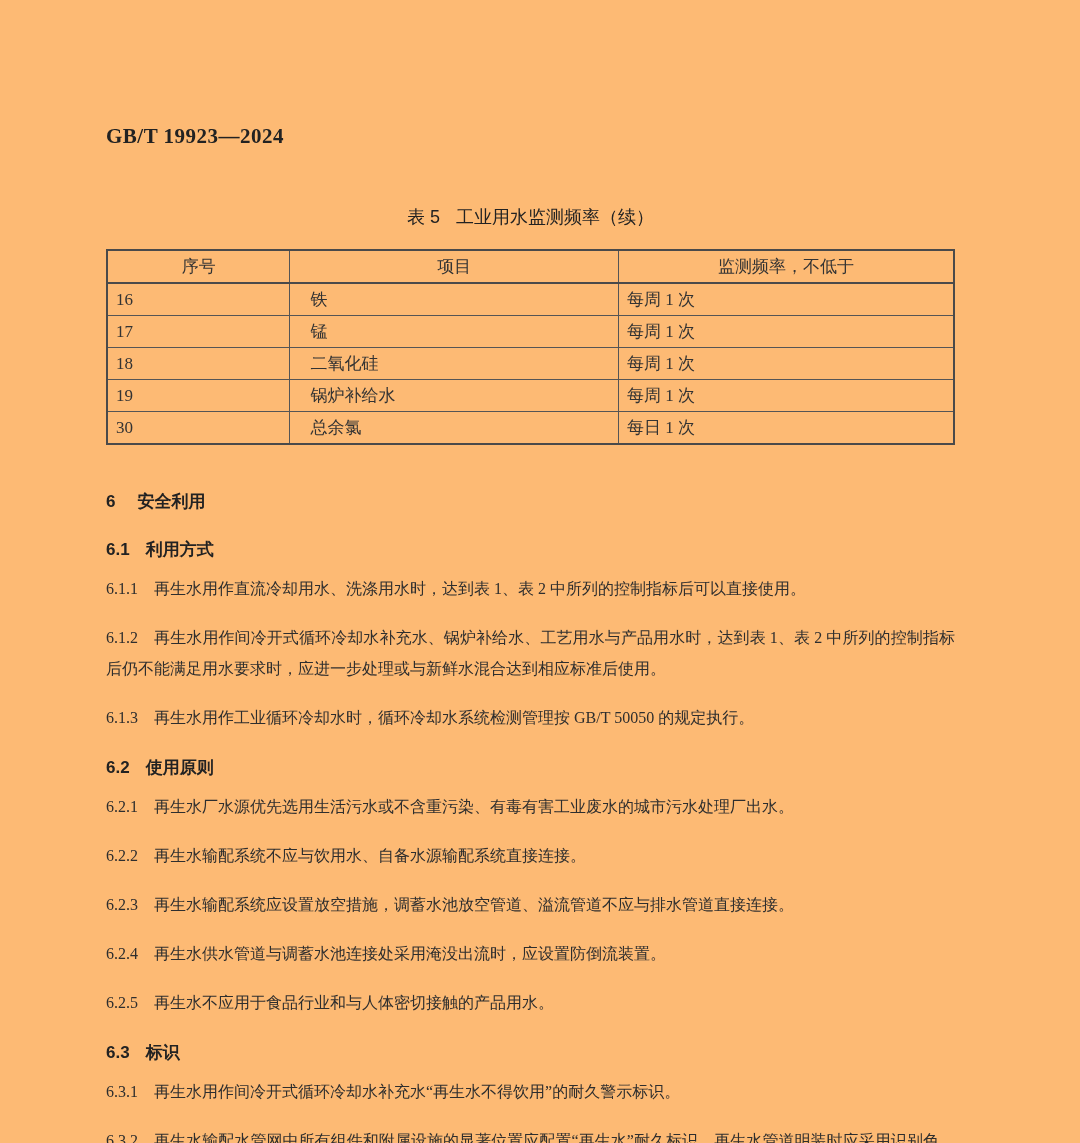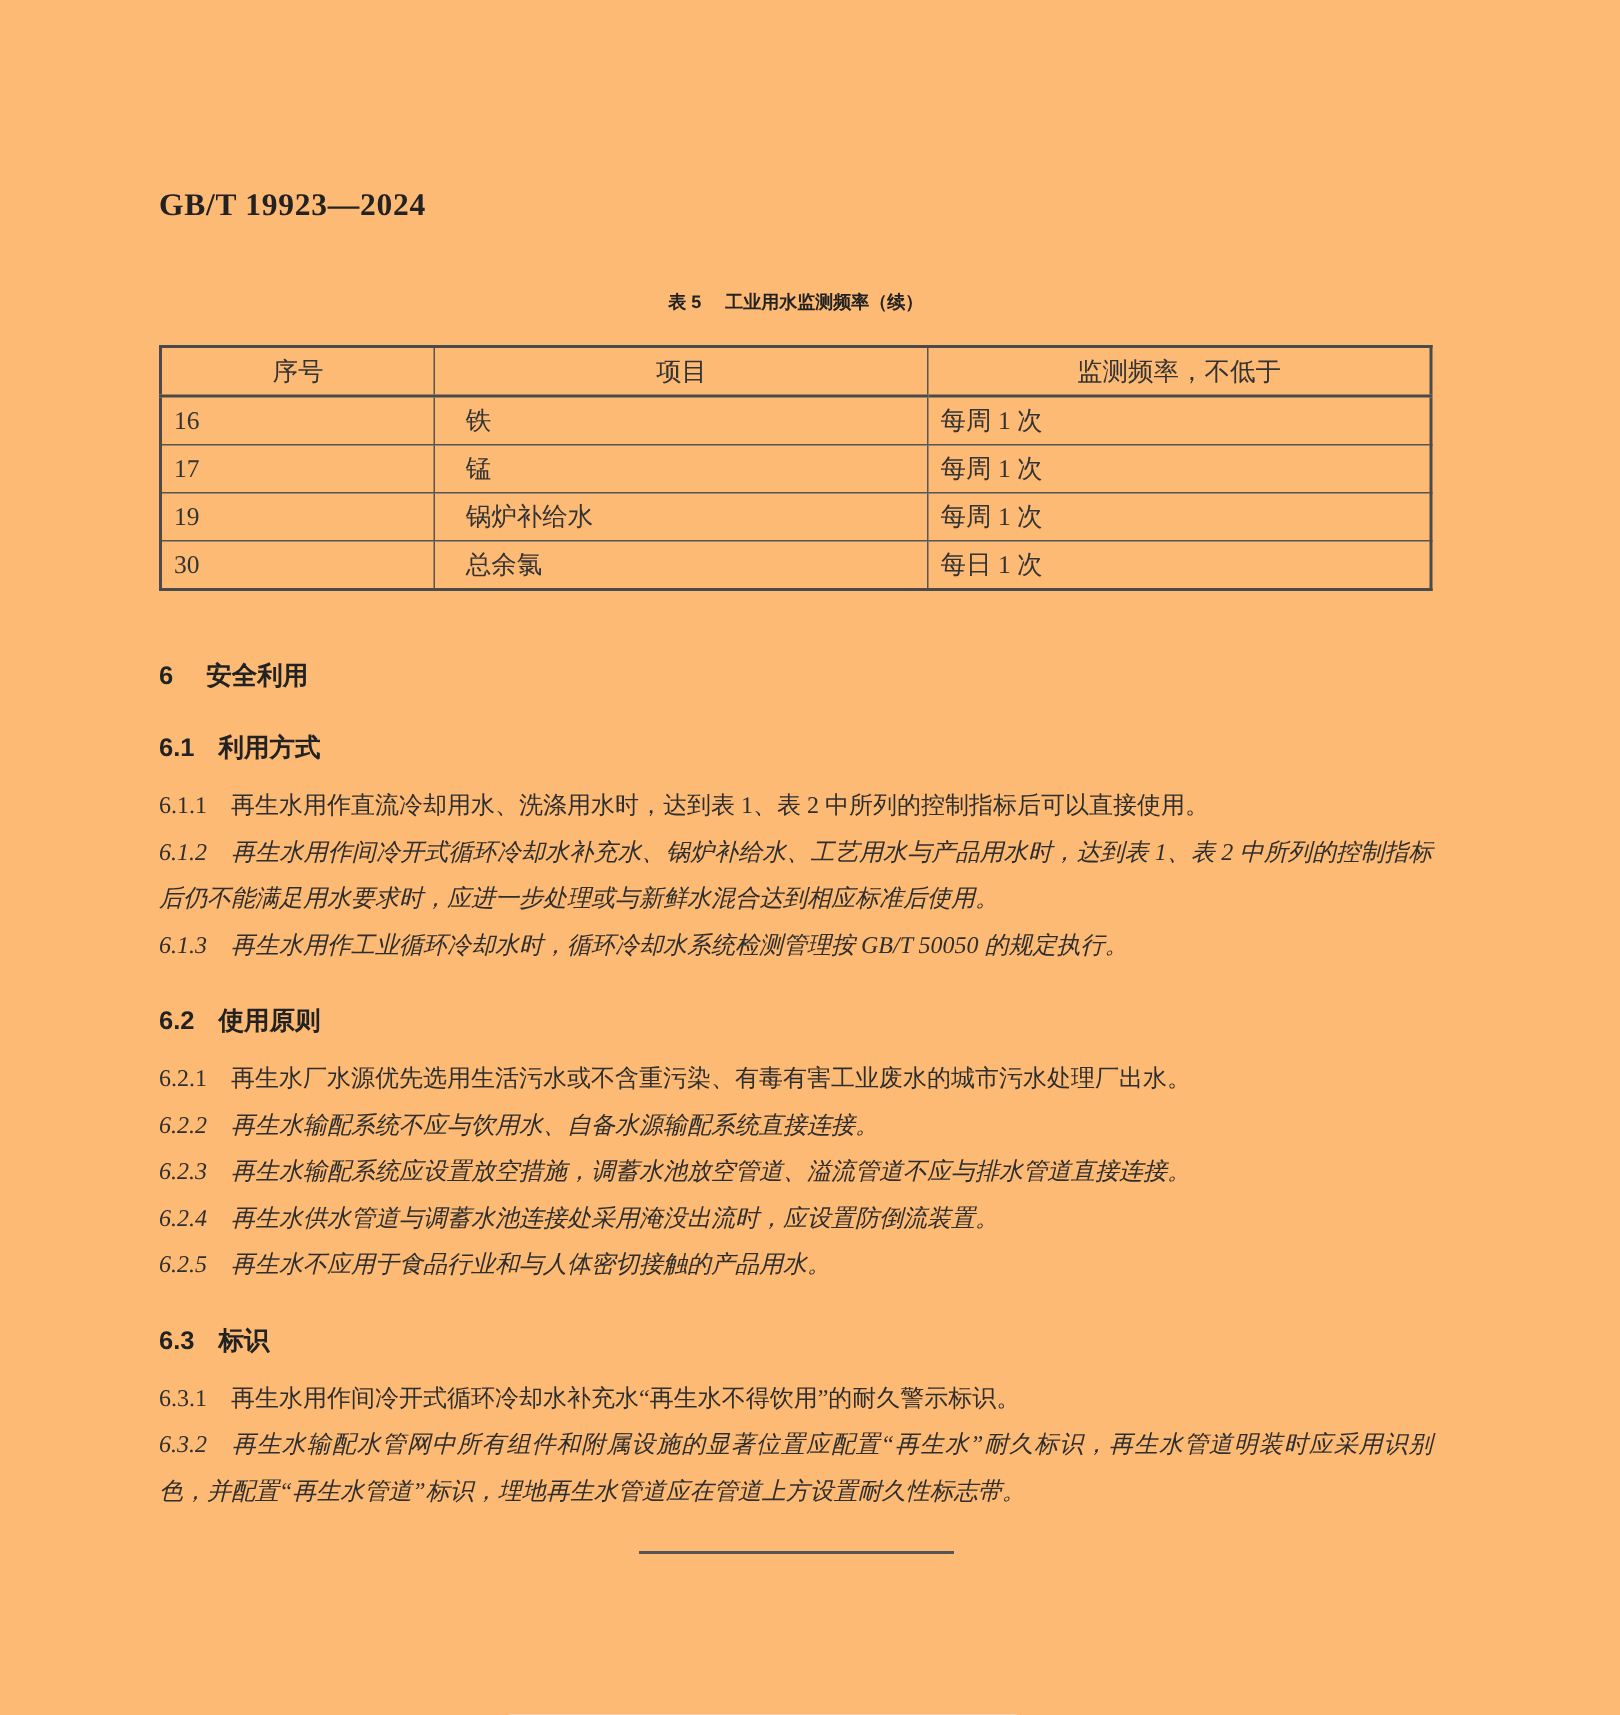--- a/index.html
+++ b/index.html
@@ -15,25 +15,25 @@
     overflow:hidden;
   }
   .doc-number {
     font-family:"Liberation Serif","DejaVu Serif",serif;
     font-weight:700;
     font-size:21px;
     letter-spacing:0.5px;
     color:#222;
   }
   .table-title {
-    margin-top:44px;
+    margin-top:56px;
     text-align:center;
     font-family:"Liberation Sans","DejaVu Sans",sans-serif;
-    font-weight:700;
-    font-size:12px;
+    font-weight:400;
+    font-size:18px;
     color:#222;
   }
   .table-title .tnum { margin-right:16px; }
   table.freq-table {
     width:100%;
     margin-top:20px;
     border-collapse:collapse;
     border:2px solid #4a4a4a;
     font-size:17px;
     color:#333;
@@ -62,21 +62,21 @@
   .h2 { margin:22px 0 0; }
   .h1 .num { margin-right:22px; }
   .h2 .num { margin-right:16px; }
   .para {
     margin:10px 0 0;
     font-size:16px;
     line-height:31px;
     text-align:justify;
     color:#2e2e2e;
   }
-  .para + .para { margin-top:0;font-style:italic; }
+  .para + .para { margin-top:18px; }
   .para .num { margin-right:16px; }
   .end-rule {
     width:210px; height:2px;
     background:#555;
     margin:24px auto 0;
   }
 </style>
 </head>
 <body>
 
@@ -106,20 +106,25 @@
           <td class="c-no">16</td>
           <td class="c-item">铁</td>
           <td class="c-freq">每周 1 次</td>
         </tr>
         <tr>
           <td class="c-no">17</td>
           <td class="c-item">锰</td>
           <td class="c-freq">每周 1 次</td>
         </tr>
         <tr>
+          <td class="c-no">18</td>
+          <td class="c-item">二氧化硅</td>
+          <td class="c-freq">每周 1 次</td>
+        </tr>
+        <tr>
           <td class="c-no">19</td>
           <td class="c-item">锅炉补给水</td>
           <td class="c-freq">每周 1 次</td>
         </tr>
         <tr>
           <td class="c-no">30</td>
           <td class="c-item">总余氯</td>
           <td class="c-freq">每日 1 次</td>
         </tr>
       </tbody>

